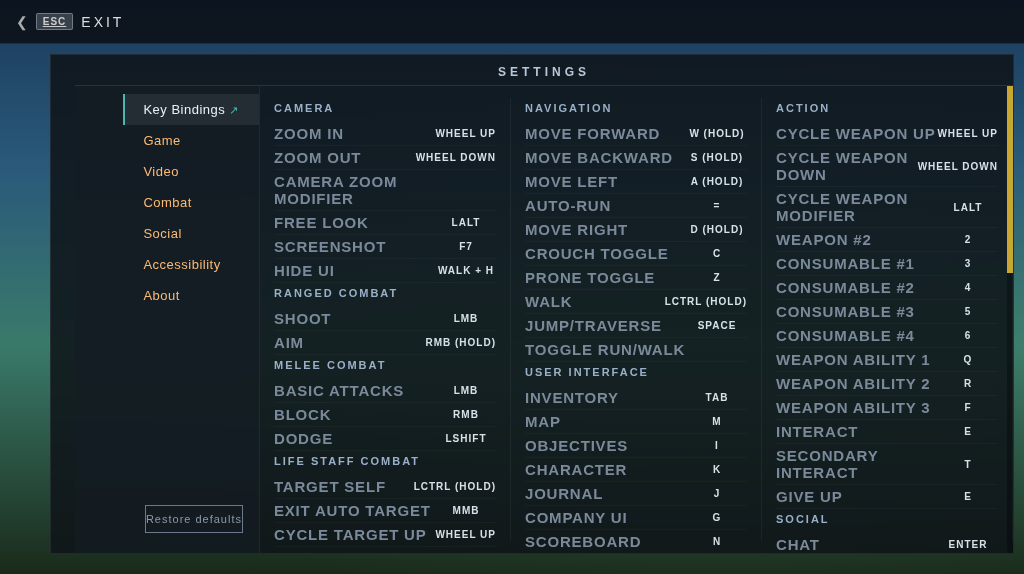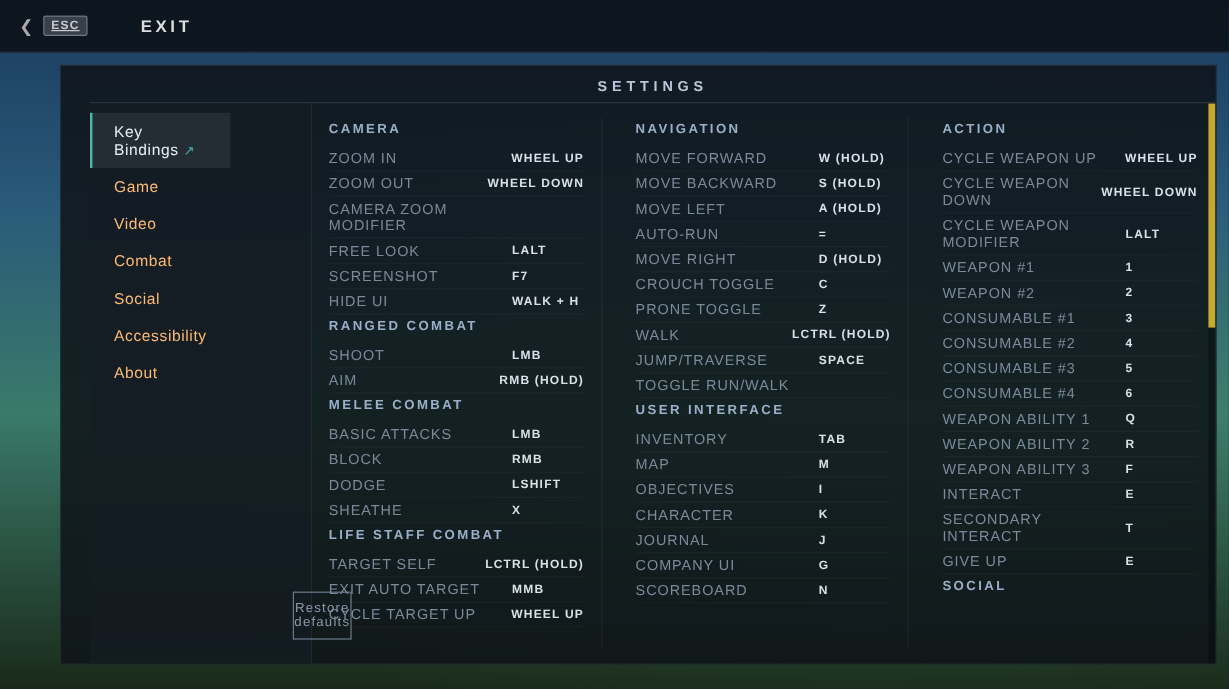--- a/index.html
+++ b/index.html
@@ -54,22 +54,21 @@
       padding: 2px 6px;
       border-radius: 2px;
       font-weight: bold;
       letter-spacing: 1px;
       text-decoration: underline;
     }
     .exit-text {
       color: #ddd;
       font-size: 14px;
       letter-spacing: 3px;
-      font-weight: bold;
-      margin-left: 36px;
+      font-weight: normal;
     }
     .exit-arrow {
       color: #aaa;
       font-size: 14px;
     }
 
     
     .main-panel {
       position: absolute;
       top: 54px;
@@ -101,23 +100,24 @@
       flex: 1;
       overflow: hidden;
     }
 
     
     .sidebar {
       width: 185px;
       background: rgba(20,28,36,0.7);
       border-right: 1px solid rgba(255,255,255,0.06);
       display: flex;
-      flex-direction: row;
+      flex-direction: column;
       padding: 8px 0;
       flex-shrink: 0;
+      align-items: flex-end;
     }
     .sidebar-item {
       padding: 8px 20px;
       color: #fdba74;
       font-size: 13px;
       cursor: pointer;
       letter-spacing: 0.5px;
     }
     .sidebar-item.active {
       color: #e8f0f8;
@@ -146,21 +146,21 @@
       cursor: pointer;
       letter-spacing: 1px;
     }
 
     
     .kb-content {
       flex: 1;
       overflow-y: auto;
       overflow-x: hidden;
       display: flex;
-      gap: 14px;
+      gap: 0;
       padding: 12px 0 12px 0;
       position: relative;
     }
     .kb-content::-webkit-scrollbar {
       width: 6px;
       background: rgba(0,0,0,0.3);
     }
     .kb-content::-webkit-scrollbar-thumb {
       background: #c8a830;
       border-radius: 2px;
@@ -188,31 +188,32 @@
 
     .kb-row {
       display: flex;
       justify-content: space-between;
       align-items: center;
       padding: 3px 0;
       border-bottom: 1px solid rgba(255,255,255,0.03);
     }
     .kb-action {
       color: #7a8a9a;
-      font-size: 12px;
+      font-size: 15px;
       letter-spacing: 0.8px;
       text-transform: uppercase;
       flex: 1;
+      font-weight: bold;
     }
     .kb-key {
       color: #d8e0e8;
       font-size: 10px;
       letter-spacing: 1px;
       font-weight: bold;
-      text-align: left;
+      text-align: center;
       min-width: 60px;
     }
 
     
     .scroll-indicator {
       position: absolute;
       right: 0;
       top: 0;
       bottom: 0;
       width: 6px;
@@ -303,24 +304,20 @@
             <span class="kb-key">LMB</span>
           </div>
           <div class="kb-row">
             <span class="kb-action">BLOCK</span>
             <span class="kb-key">RMB</span>
           </div>
           <div class="kb-row">
             <span class="kb-action">DODGE</span>
             <span class="kb-key">LSHIFT</span>
           </div>
-          <div class="kb-row">
-            <span class="kb-action">SHEATHE</span>
-            <span class="kb-key">X</span>
-          </div>
           <div class="section-title">Life Staff Combat</div>
           <div class="kb-row">
             <span class="kb-action">TARGET SELF</span>
             <span class="kb-key">LCTRL (HOLD)</span>
           </div>
           <div class="kb-row">
             <span class="kb-action">EXIT AUTO TARGET</span>
             <span class="kb-key">MMB</span>
           </div>
           <div class="kb-row">
@@ -408,24 +405,20 @@
           </div>
           <div class="kb-row">
             <span class="kb-action">CYCLE WEAPON DOWN</span>
             <span class="kb-key">WHEEL DOWN</span>
           </div>
           <div class="kb-row">
             <span class="kb-action">CYCLE WEAPON MODIFIER</span>
             <span class="kb-key">LALT</span>
           </div>
           <div class="kb-row">
-            <span class="kb-action">WEAPON #1</span>
-            <span class="kb-key">1</span>
-          </div>
-          <div class="kb-row">
             <span class="kb-action">WEAPON #2</span>
             <span class="kb-key">2</span>
           </div>
           <div class="kb-row">
             <span class="kb-action">CONSUMABLE #1</span>
             <span class="kb-key">3</span>
           </div>
           <div class="kb-row">
             <span class="kb-action">CONSUMABLE #2</span>
             <span class="kb-key">4</span>
@@ -456,19 +449,23 @@
           </div>
           <div class="kb-row">
             <span class="kb-action">SECONDARY INTERACT</span>
             <span class="kb-key">T</span>
           </div>
           <div class="kb-row">
             <span class="kb-action">GIVE UP</span>
             <span class="kb-key">E</span>
           </div>
           <div class="section-title">Social</div>
+          <div class="kb-row">
+            <span class="kb-action">CHAT</span>
+            <span class="kb-key">ENTER</span>
+          </div>
         </div>
         <div class="scroll-indicator">
           <div class="scroll-thumb"></div>
         </div>
       </div>
   </div>
 </div>
 
 </body></html>

